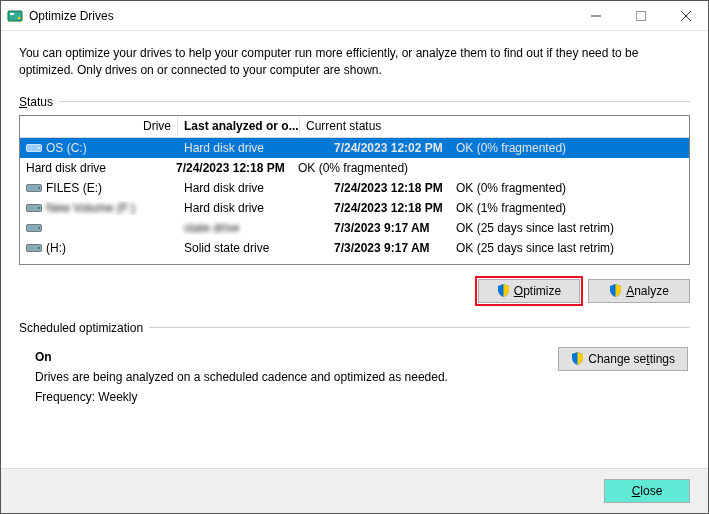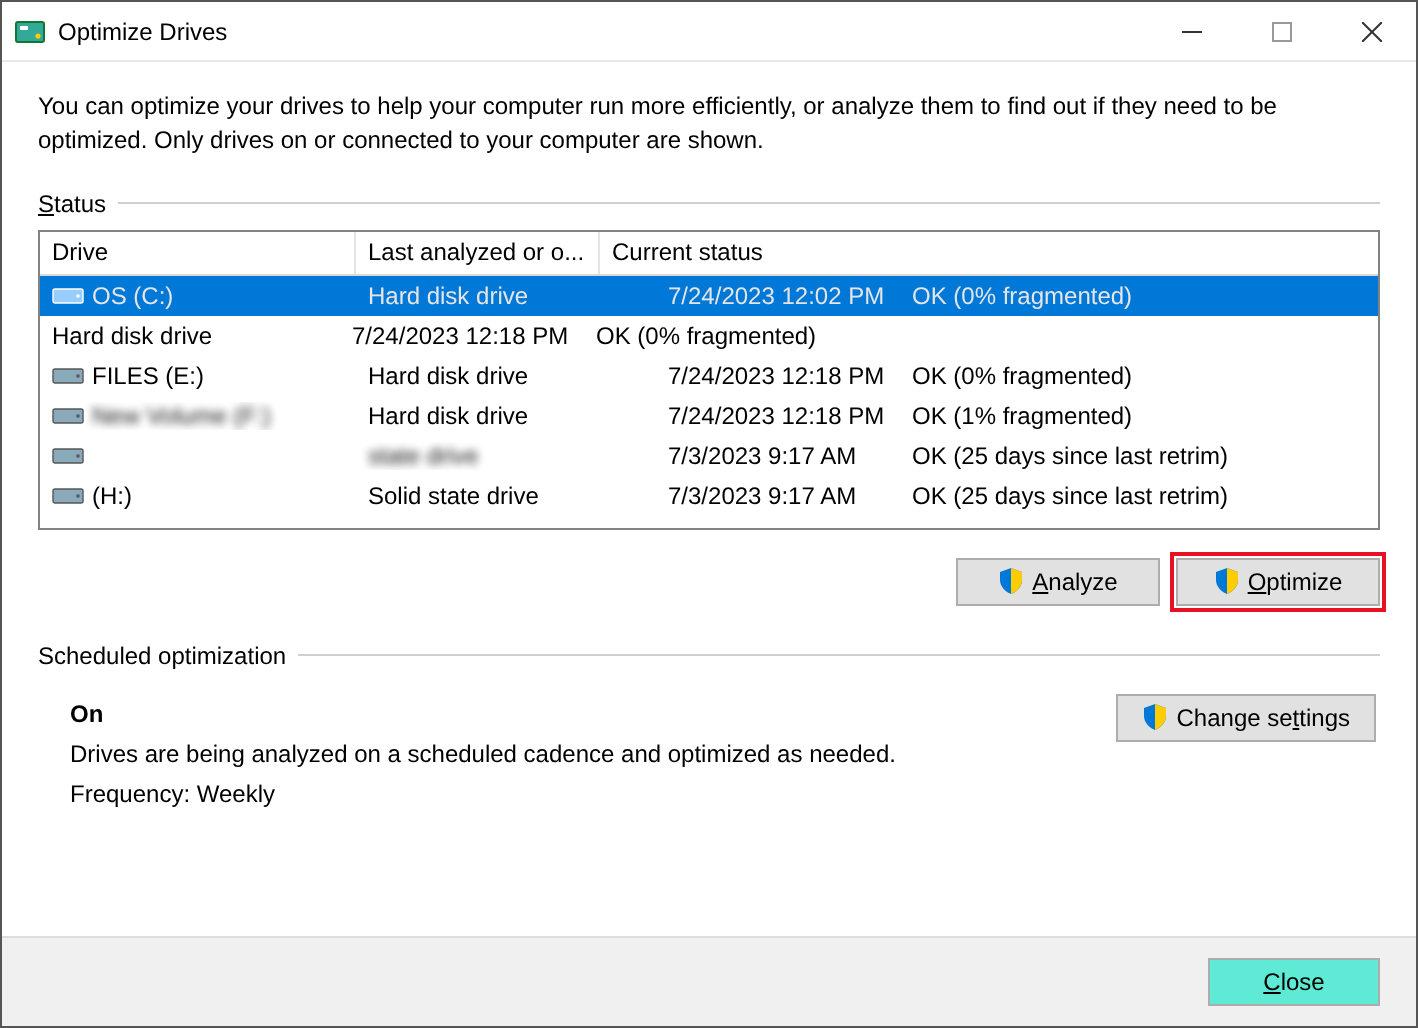--- a/index.html
+++ b/index.html
@@ -78,23 +78,23 @@
   border-bottom: 1px solid #d8d8d8;
 }
 .th {
   padding: 3px 6px;
   border-right: 1px solid #e4e4e4;
   font-size: 12px;
   white-space: nowrap;
   overflow: hidden;
 }
 .th:last-child { border-right: none; }
-.col0 { width: 158px; }
+.col0 { width: 158px; text-align: right; }
 .col1 { width: 150px; }
-.col2 { width: 122px; }
+.col2 { width: 122px; font-weight: bold; }
 .col3 { flex: 1; }
 .table-body { }
 .tr {
   display: flex;
   height: 20px;
   align-items: center;
 }
 .tr.selected {
   background: #0078d7;
   color: #e5e5e5;
@@ -285,34 +285,34 @@
             <div class="td col1">
               <span>Solid state drive</span>
             </div>
             <div class="td col2">7/3/2023 9:17 AM</div>
             <div class="td col3">OK (25 days since last retrim)</div>
           </div>
         </div>
     </div>
 
     <div class="button-row">
+      <button class="btn btn-highlight">
+        <span class="shield-icon"><svg viewBox="0 0 13 13">
+              <path d="M6.5 0 L12 2 V6 C12 9 9.5 12 6.5 13 C3.5 12 1 9 1 6 V2 Z" fill="#0078d7"></path>
+              <path d="M6.5 0 L12 2 V6 C12 9 9.5 12 6.5 13 V0 Z" fill="#ffcc00"></path>
+            </svg></span>
+        <span><span class="underline">O</span>ptimize</span>
+      </button>
       <button class="btn">
         <span class="shield-icon"><svg viewBox="0 0 13 13">
               <path d="M6.5 0 L12 2 V6 C12 9 9.5 12 6.5 13 C3.5 12 1 9 1 6 V2 Z" fill="#0078d7"></path>
               <path d="M6.5 0 L12 2 V6 C12 9 9.5 12 6.5 13 V0 Z" fill="#ffcc00"></path>
             </svg></span>
         <span><span class="underline">A</span>nalyze</span>
       </button>
-      <button class="btn btn-highlight">
-        <span class="shield-icon"><svg viewBox="0 0 13 13">
-              <path d="M6.5 0 L12 2 V6 C12 9 9.5 12 6.5 13 C3.5 12 1 9 1 6 V2 Z" fill="#0078d7"></path>
-              <path d="M6.5 0 L12 2 V6 C12 9 9.5 12 6.5 13 V0 Z" fill="#ffcc00"></path>
-            </svg></span>
-        <span><span class="underline">O</span>ptimize</span>
-      </button>
     </div>
 
     <div class="section-label">
       <span>Scheduled optimization</span>
       <div class="line"></div>
     </div>
 
     <div class="sched-body">
       <div class="sched-row">
         <div class="sched-text">

